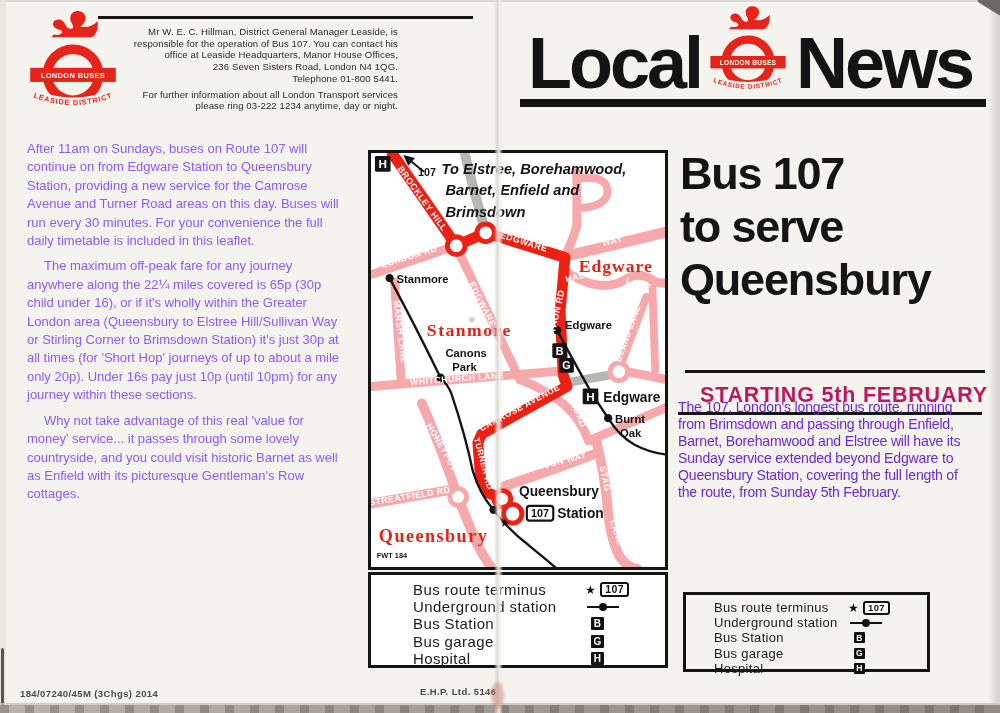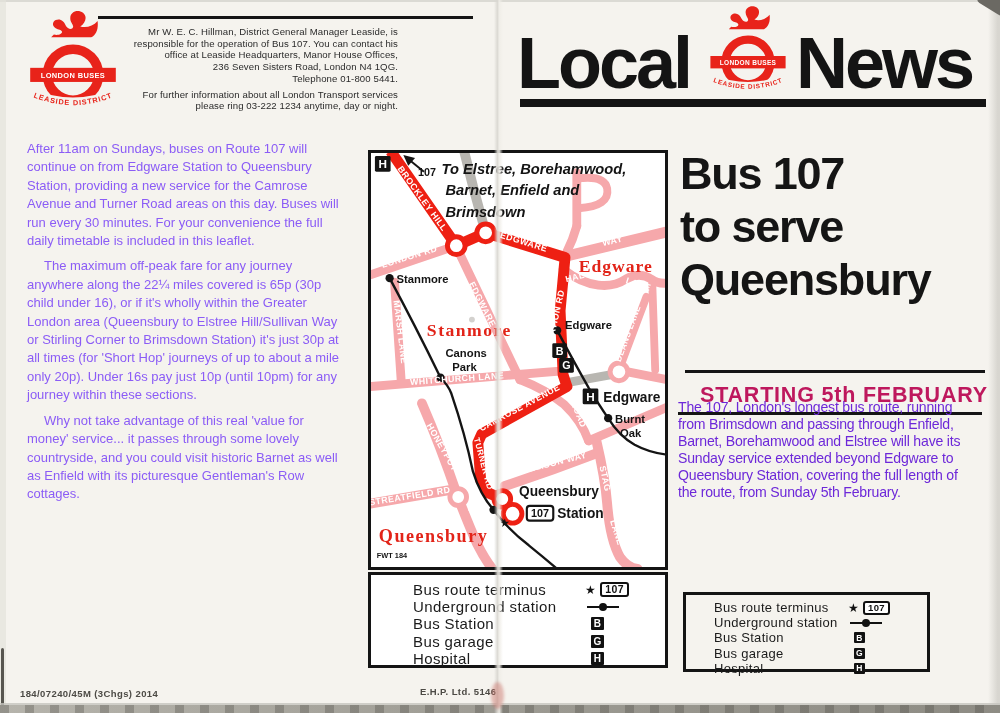--- a/index.html
+++ b/index.html
@@ -23,21 +23,21 @@
      border-radius:50%;filter:blur(1.5px);z-index:41;}
 
   
   .pub-rule{left:98px;top:16px;width:375px;height:3px;background:#151515;}
   .pub-text{left:98px;top:26px;width:300px;font-size:9.6px;line-height:11.7px;color:#2b2b2b;letter-spacing:.1px;text-align:right;}
   .pub-text .gap{height:4px;}
   .logo-left{left:26px;top:10px;width:94px;height:102px;}
 
   
   .mast-word{top:22px;font-weight:bold;font-size:72px;letter-spacing:-3px;color:#141414;}
-  .mast-local{left:517px;}
+  .mast-local{left:528px;}
   .mast-news{left:796px;}
   .mast-logo{left:708px;top:4px;width:80px;height:92px;}
   .mast-bar{left:520px;top:99px;width:466px;height:8px;background:#141414;}
 
   
   .left-article{left:27px;top:140px;width:316px;font-size:13px;line-height:18.4px;color:#8b5cf6;}
   .left-article p{margin:0 0 7px 0;}
   .left-article p.ind{text-indent:17px;}
   .seg-bold{font-weight:normal;}
 

